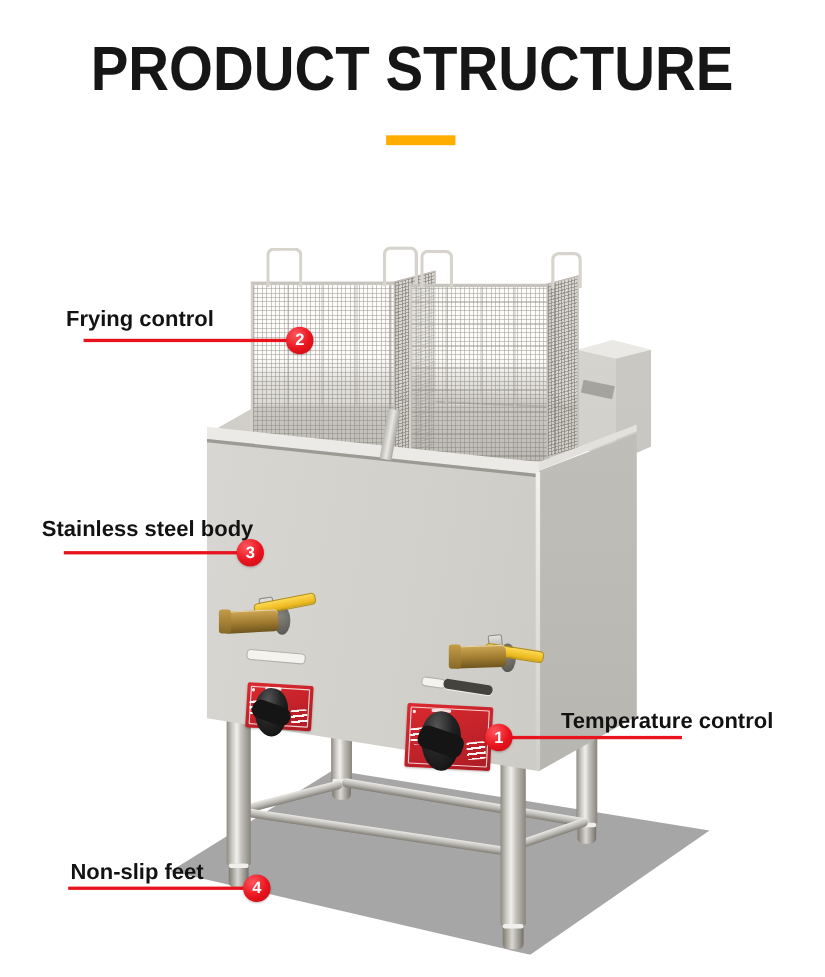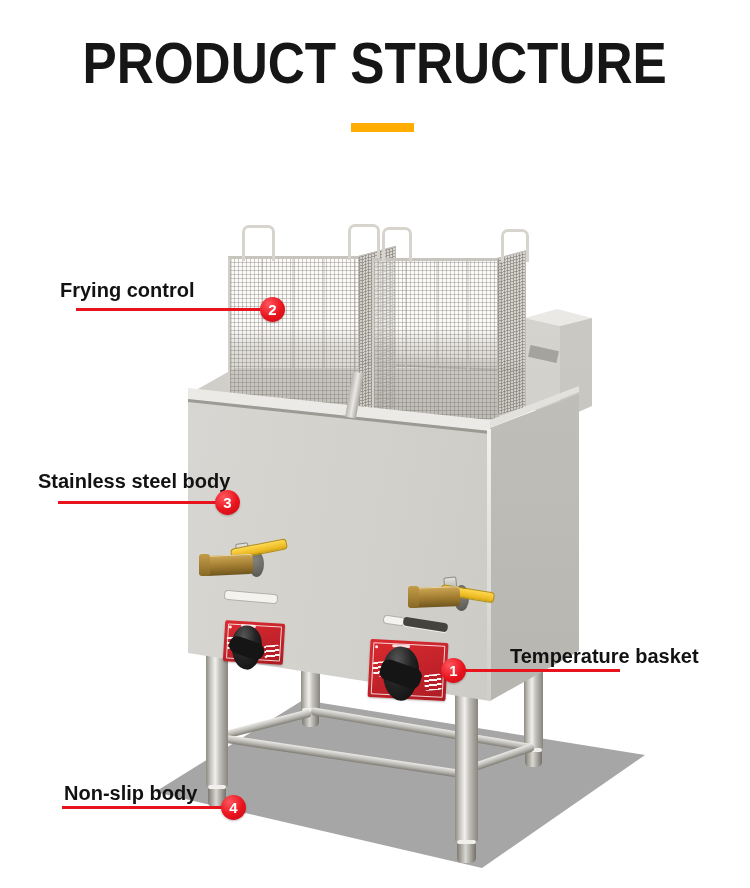--- a/index.html
+++ b/index.html
@@ -169,21 +169,21 @@
 
     <div class="callout-line" style="left:76px;top:308px;width:196px;"></div>
     <span class="callout-label" style="left:60px;top:279px;">Frying control</span>
     <div class="badge" style="left:260px;top:297px;">2</div>
 
     <div class="callout-line" style="left:58px;top:501px;width:170px;"></div>
     <span class="callout-label" style="left:38px;top:470px;">Stainless steel body</span>
     <div class="badge" style="left:215px;top:490px;">3</div>
 
     <div class="callout-line" style="left:455px;top:669px;width:165px;"></div>
-    <span class="callout-label" style="left:510px;top:645px;">Temperature basket</span>
+    <span class="callout-label" style="left:510px;top:645px;">Temperature control</span>
     <div class="badge" style="left:441px;top:658px;">1</div>
 
     <div class="callout-line" style="left:62px;top:806px;width:172px;"></div>
-    <span class="callout-label" style="left:64px;top:782px;">Non-slip body</span>
+    <span class="callout-label" style="left:64px;top:782px;">Non-slip feet</span>
     <div class="badge" style="left:221px;top:795px;">4</div>
   </div>
 
 </div>
 
 </body></html>

